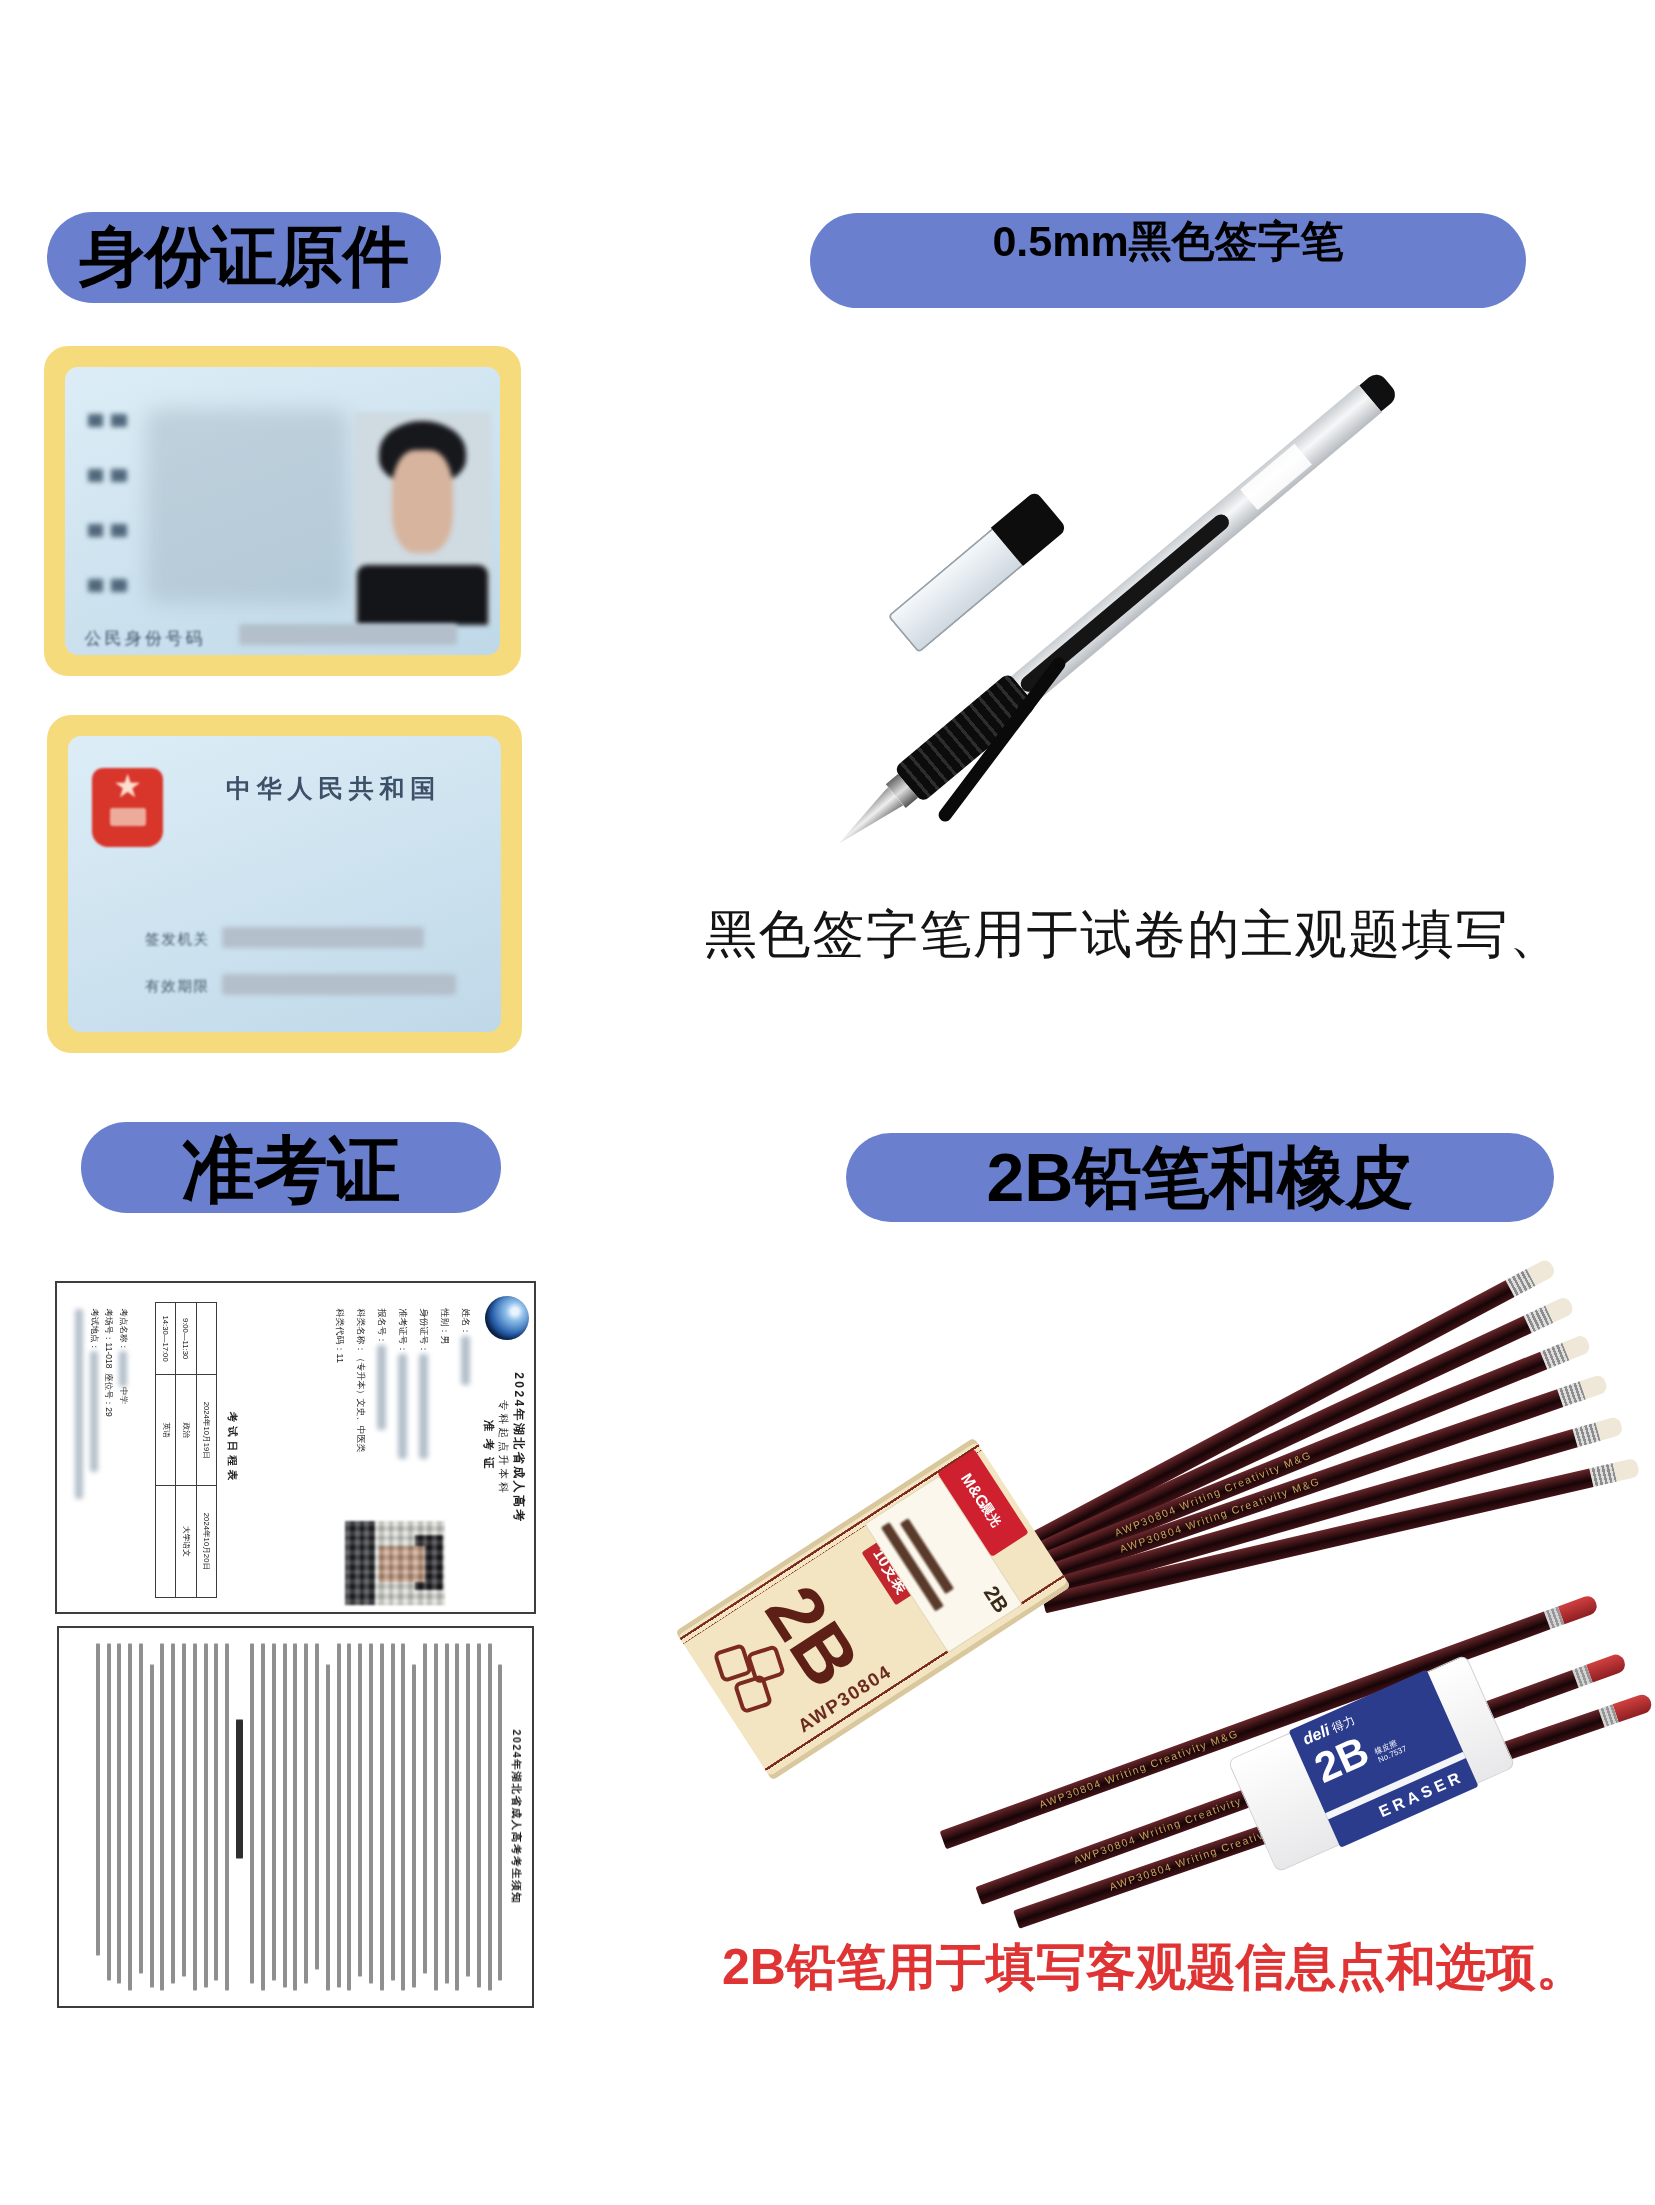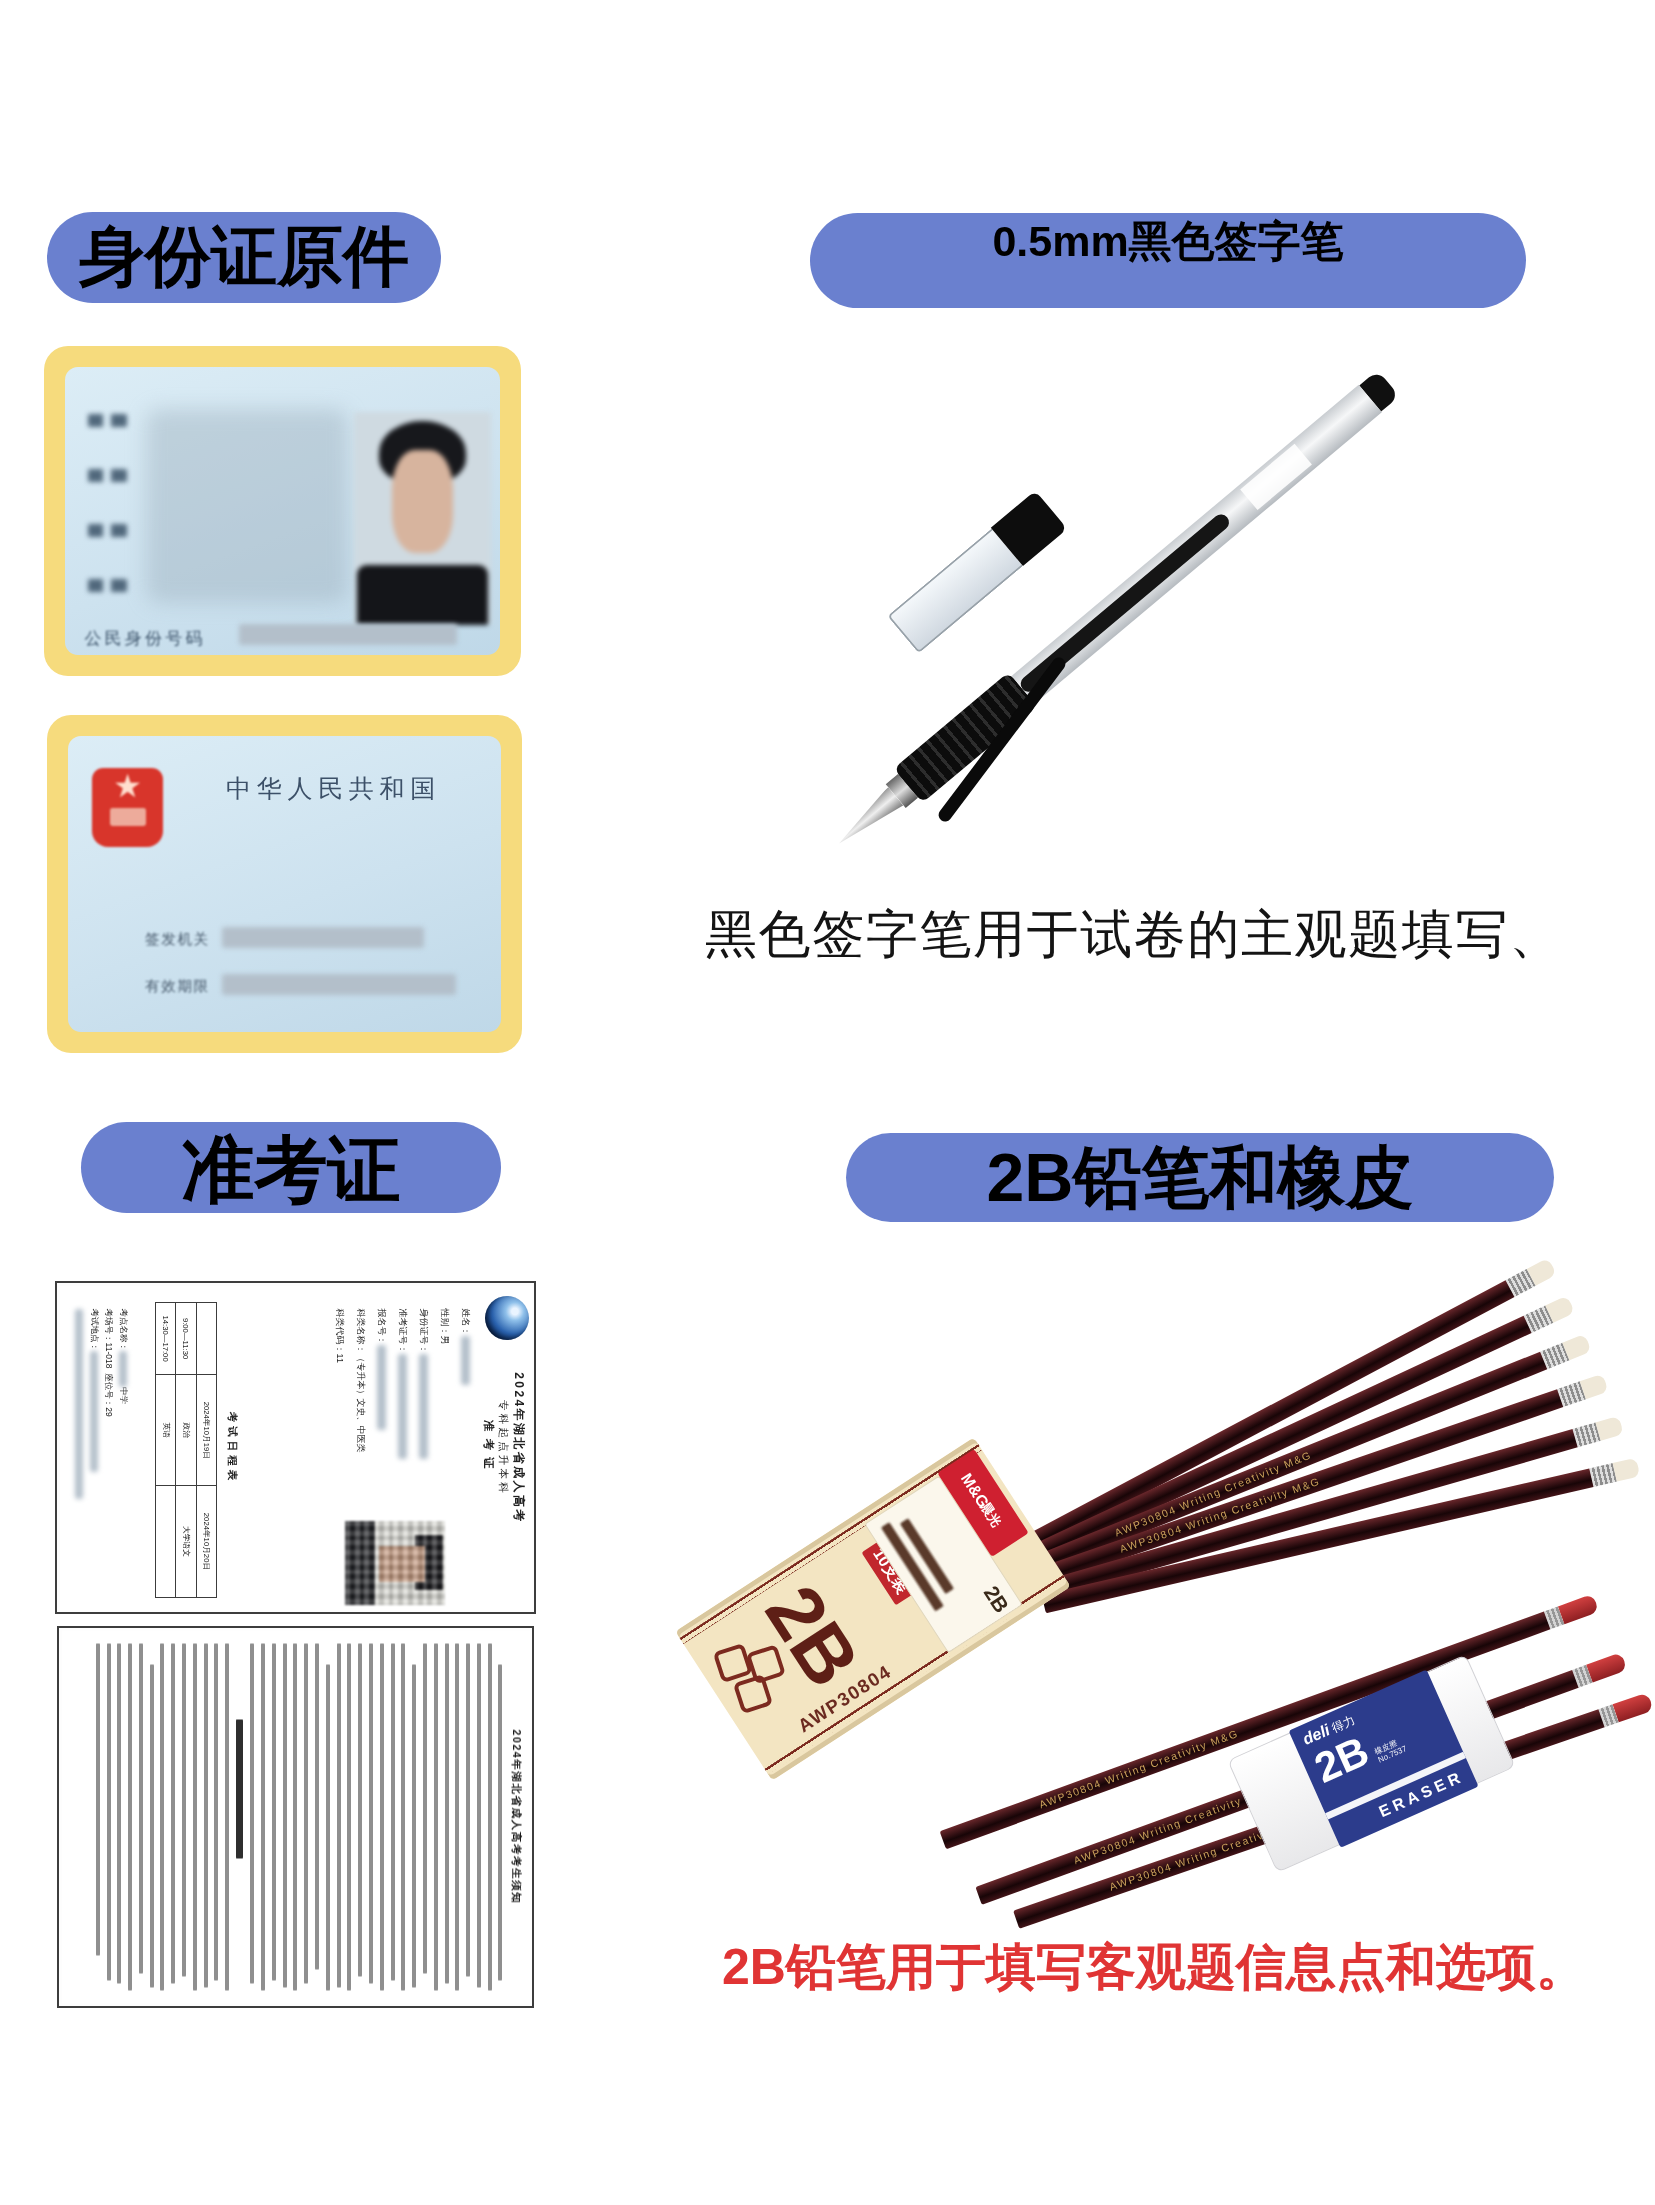--- a/index.html
+++ b/index.html
@@ -25,21 +25,21 @@
   .idf-face{position:absolute;left:28%;top:18%;width:44%;height:48%;background:#d7b49e;border-radius:38%;}
   .idf-body{position:absolute;left:2%;bottom:0;width:96%;height:28%;background:#141519;border-radius:9.7px 9.7px 0 0;}
   .id-num-label{position:absolute;font-size:17px;color:#3e556c;filter:blur(1px);letter-spacing:3.2px;}
   .blurbar{display:inline-block;background:#b3bfca;border-radius:2.4px;filter:blur(2.4px);vertical-align:middle;}
 
   .emblem{position:absolute;width:71px;height:79px;background:#d8352b;border-radius:11.3px 11.3px 16px 16px;
           filter:blur(0.8px);display:flex;flex-direction:column;align-items:center;}
   .emblem .star{color:#ffdfcf;font-size:32px;line-height:37px;}
   .emblem .gate{width:36px;height:18px;background:#f3c9b8;border-radius:2.4px;margin-top:3.2px;opacity:.8;}
   .idb-nation{position:absolute;width:100%;text-align:center;font-family:"Liberation Serif",serif;
-              font-weight:400;color:#3c5068;filter:blur(0.5px);}
+              font-weight:700;color:#3c5068;filter:blur(0.5px);}
   .idb-name{position:absolute;width:100%;text-align:center;font-family:"Liberation Serif",serif;
             font-weight:700;color:#34495f;filter:blur(0.5px);}
   .idb-row-label{position:absolute;font-size:14.6px;color:#47596b;filter:blur(1.2px);letter-spacing:1.6px;}
 
   
   .pen{position:absolute;left:752px;top:576px;width:744px;height:57px;transform:rotate(-40deg);
        display:flex;align-items:center;}
   .pen-tip{width:74px;height:24px;background:linear-gradient(180deg,#9a9a9a,#efefef 45%,#777);
            clip-path:polygon(0 50%,100% 0,100% 100%);}
   .pen-collar{width:16px;height:31px;background:linear-gradient(180deg,#666,#ddd 50%,#555);}

